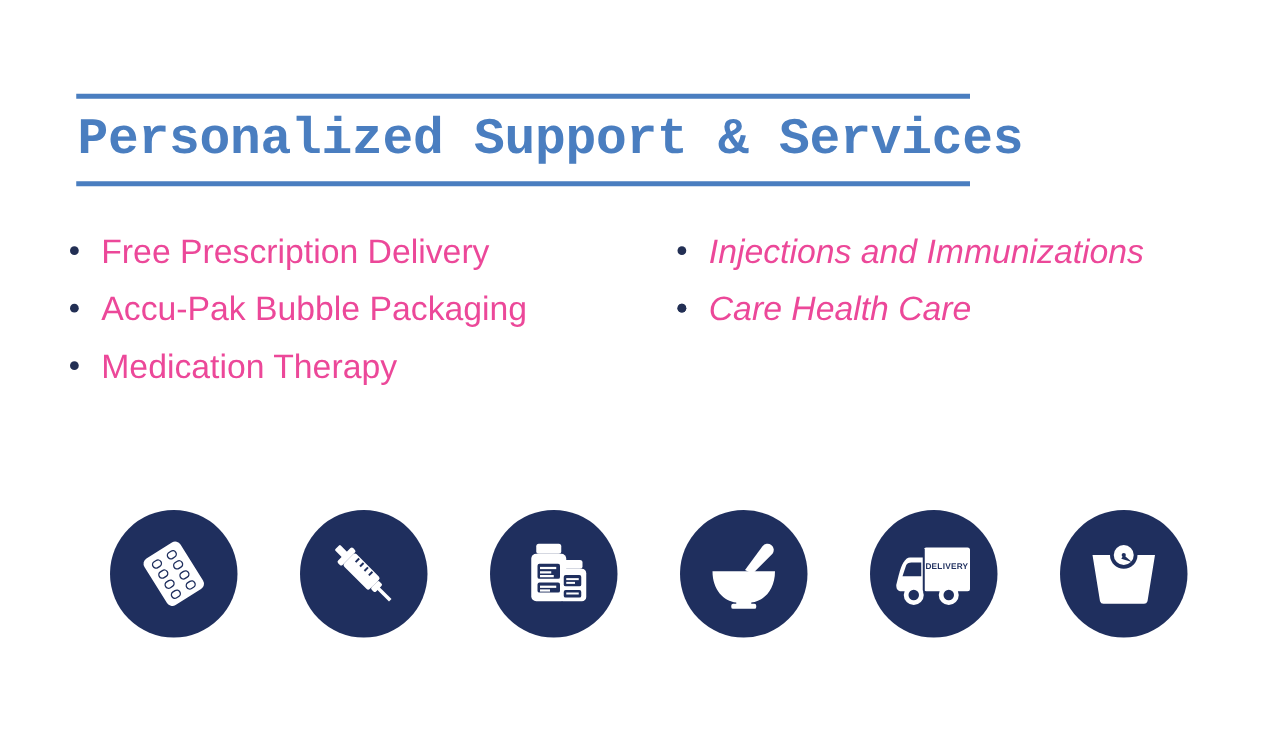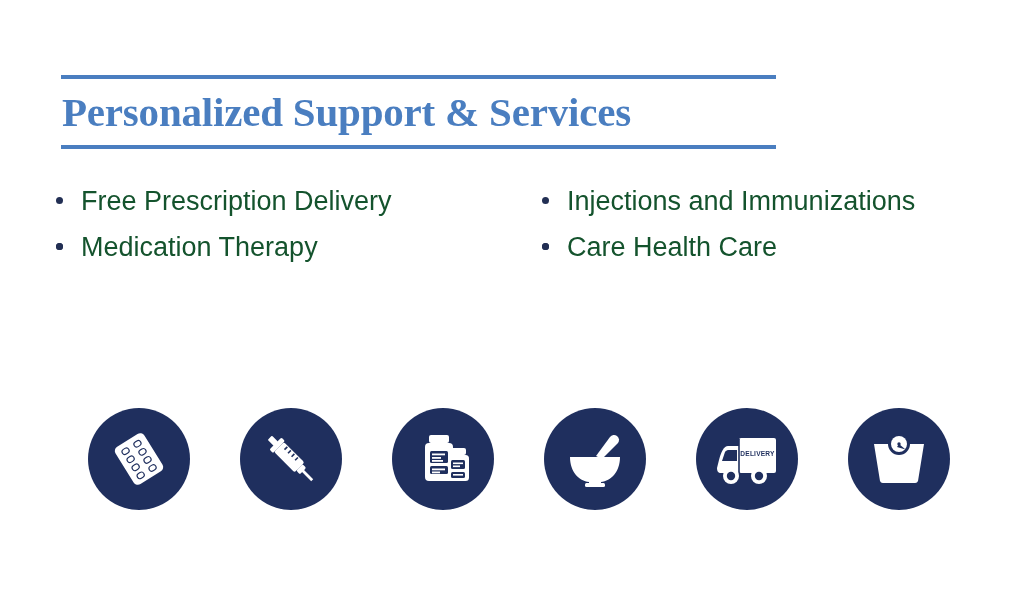--- a/index.html
+++ b/index.html
@@ -29,21 +29,21 @@
   }
   .rule {
     width: 100%;
     height: 4px;
     background: #4a7ec0;
     border: 0;
     margin: 0;
   }
   .title-text {
     color: #4a7ec0;
-    font-family: Liberation Serif, serif;
+    font-family: Liberation Mono, monospace;
     font-size: 41px;
     font-weight: bold;
     letter-spacing: -0.2px;
     line-height: 66px;
     height: 66px;
     white-space: nowrap;
     padding-left: 1px;
   }
 
   
@@ -52,30 +52,30 @@
     left: 0;
     top: 178px;
     width: 1025px;
     display: flex;
     align-items: flex-start;
   }
   .list-col {
     box-sizing: border-box;
   }
   .list-col.left  { width: 533px; padding-left: 52px; }
-  .list-col.right { width: 492px; padding-left: 5px; }
+  .list-col.right { width: 492px; padding-left: 5px; font-style: italic; }
 
   ul.service-list {
     list-style: none;
     margin: 0;
     padding: 0;
   }
   ul.service-list li {
     position: relative;
-    color: #14532d;
+    color: #ec4899;
     font-family: "Liberation Sans", sans-serif;
     font-size: 27px;
     font-weight: normal;
     line-height: 46px;
     padding-left: 29px;
     white-space: nowrap;
   }
   ul.service-list li .dot {
     position: absolute;
     left: 4px;
@@ -121,20 +121,21 @@
   <div class="lists">
 
     <div class="list-col left">
       <ul class="service-list">
         <li>
           <span class="dot"></span>
           <span>Free Prescription Delivery</span>
         </li>
         <li>
           <span class="dot"></span>
+          <span>Accu-Pak Bubble Packaging</span>
         </li>
         <li>
           <span class="dot"></span>
           <span>Medication Therapy</span>
         </li>
       </ul>
     </div>
 
     <div class="list-col right">
       <ul class="service-list">

